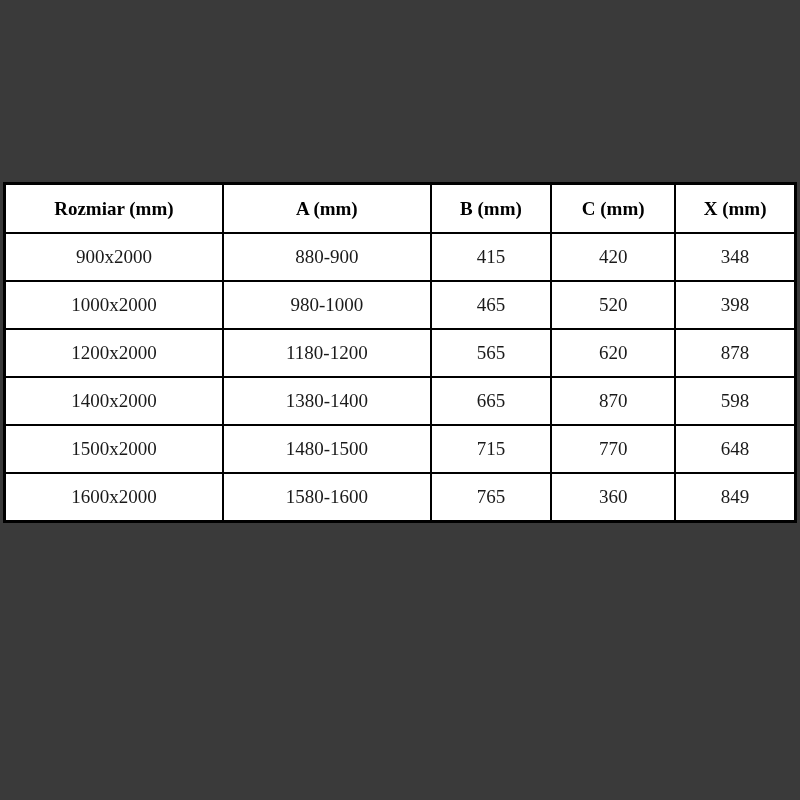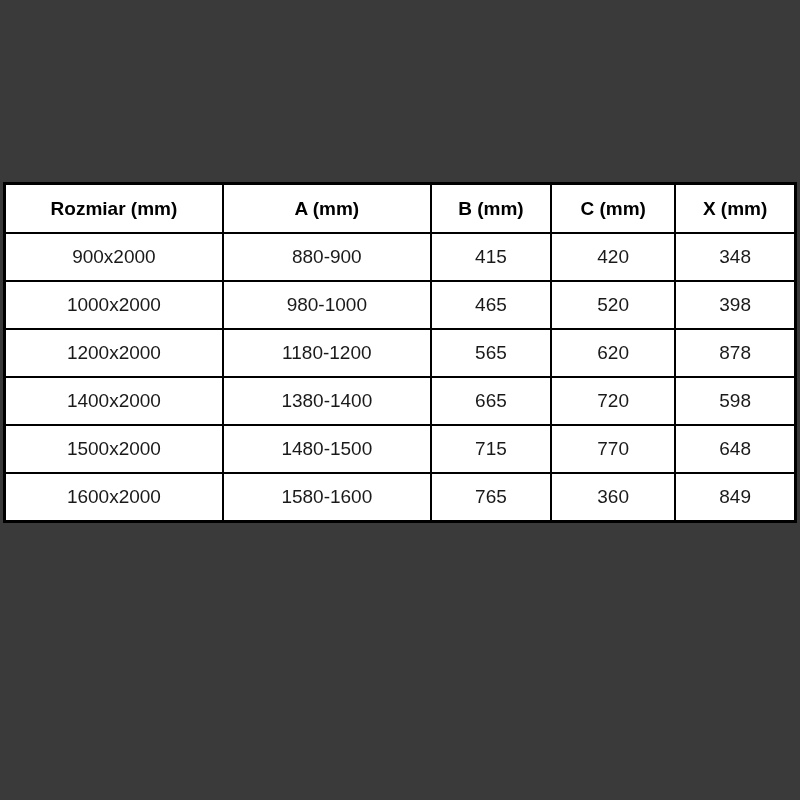--- a/index.html
+++ b/index.html
@@ -35,20 +35,21 @@
   table.spec-table th,
   table.spec-table td {
     border: 2px solid #000000;
     text-align: center;
     vertical-align: middle;
     color: #1a1a1a;
     font-size: 19px;
     padding: 0;
     overflow: hidden;
     white-space: nowrap;
+    font-family: Liberation Serif, serif;
   }
   table.spec-table th {
     height: 47px;
     font-weight: bold;
     color: #000000;
   }
   table.spec-table td {
     height: 46px;
     font-weight: normal;
   }
@@ -99,21 +100,21 @@
             <td>1200x2000</td>
             <td>1180-1200</td>
             <td>565</td>
             <td>620</td>
             <td>878</td>
           </tr>
           <tr>
             <td>1400x2000</td>
             <td>1380-1400</td>
             <td>665</td>
-            <td>720</td>
+            <td>870</td>
             <td>598</td>
           </tr>
           <tr>
             <td>1500x2000</td>
             <td>1480-1500</td>
             <td>715</td>
             <td>770</td>
             <td>648</td>
           </tr>
           <tr>

